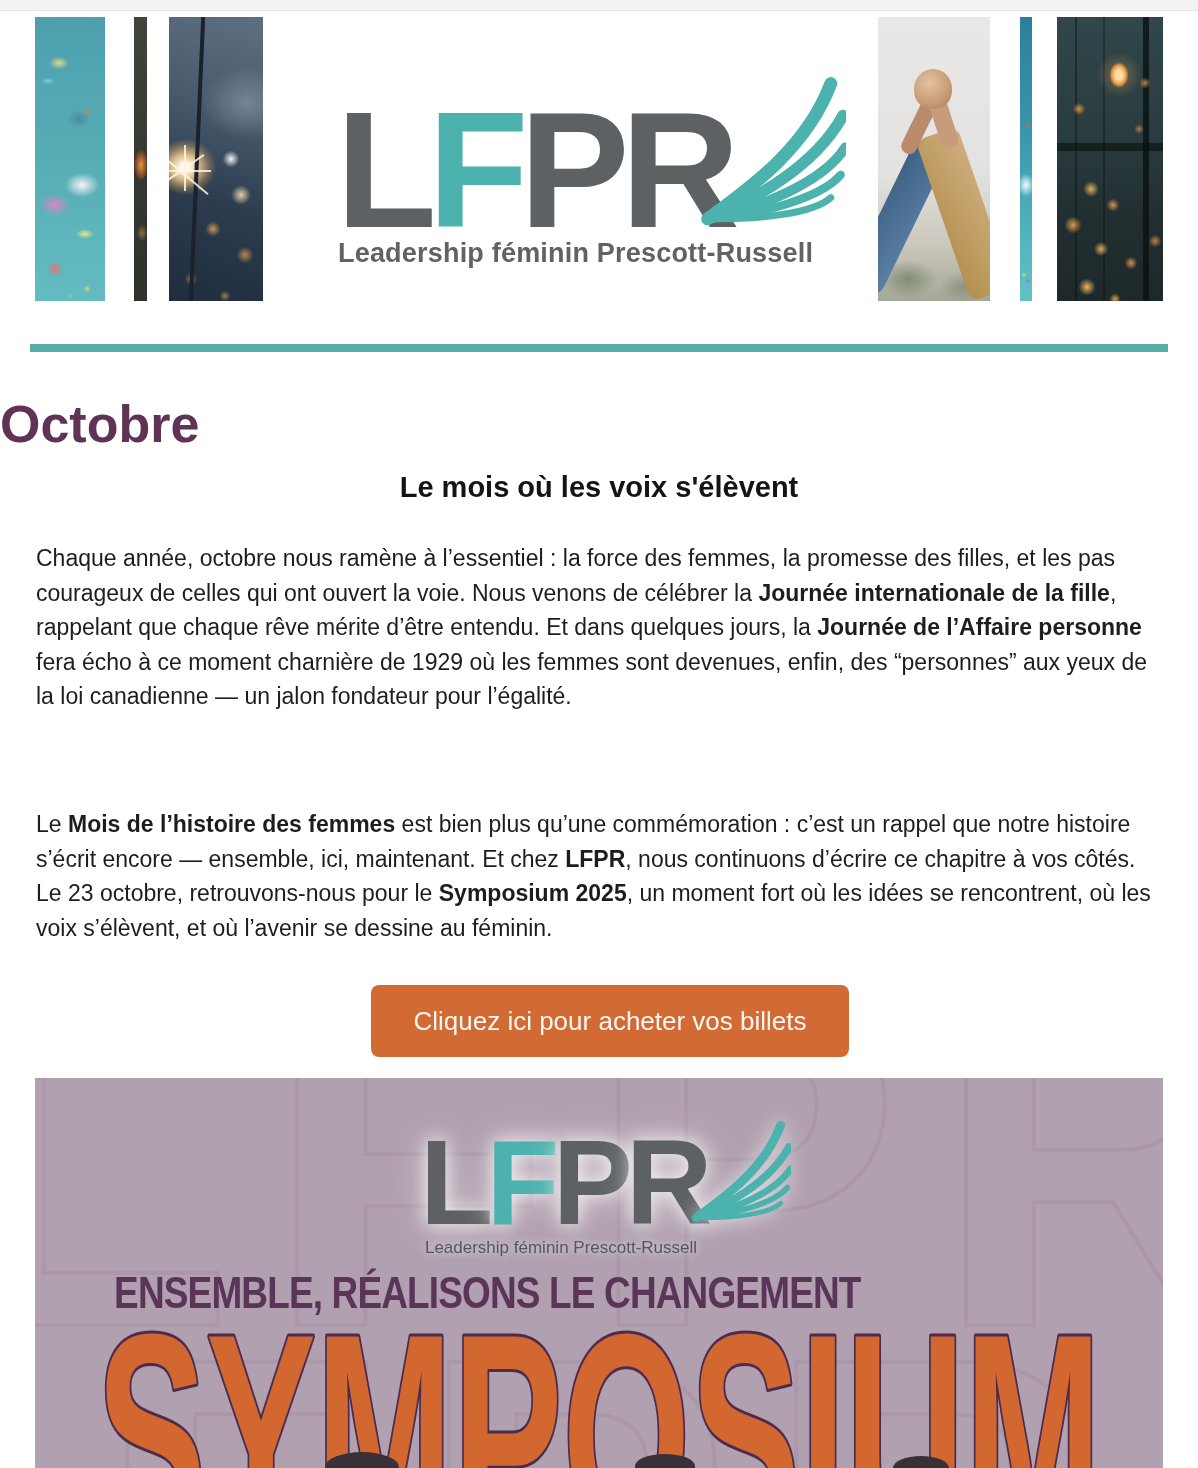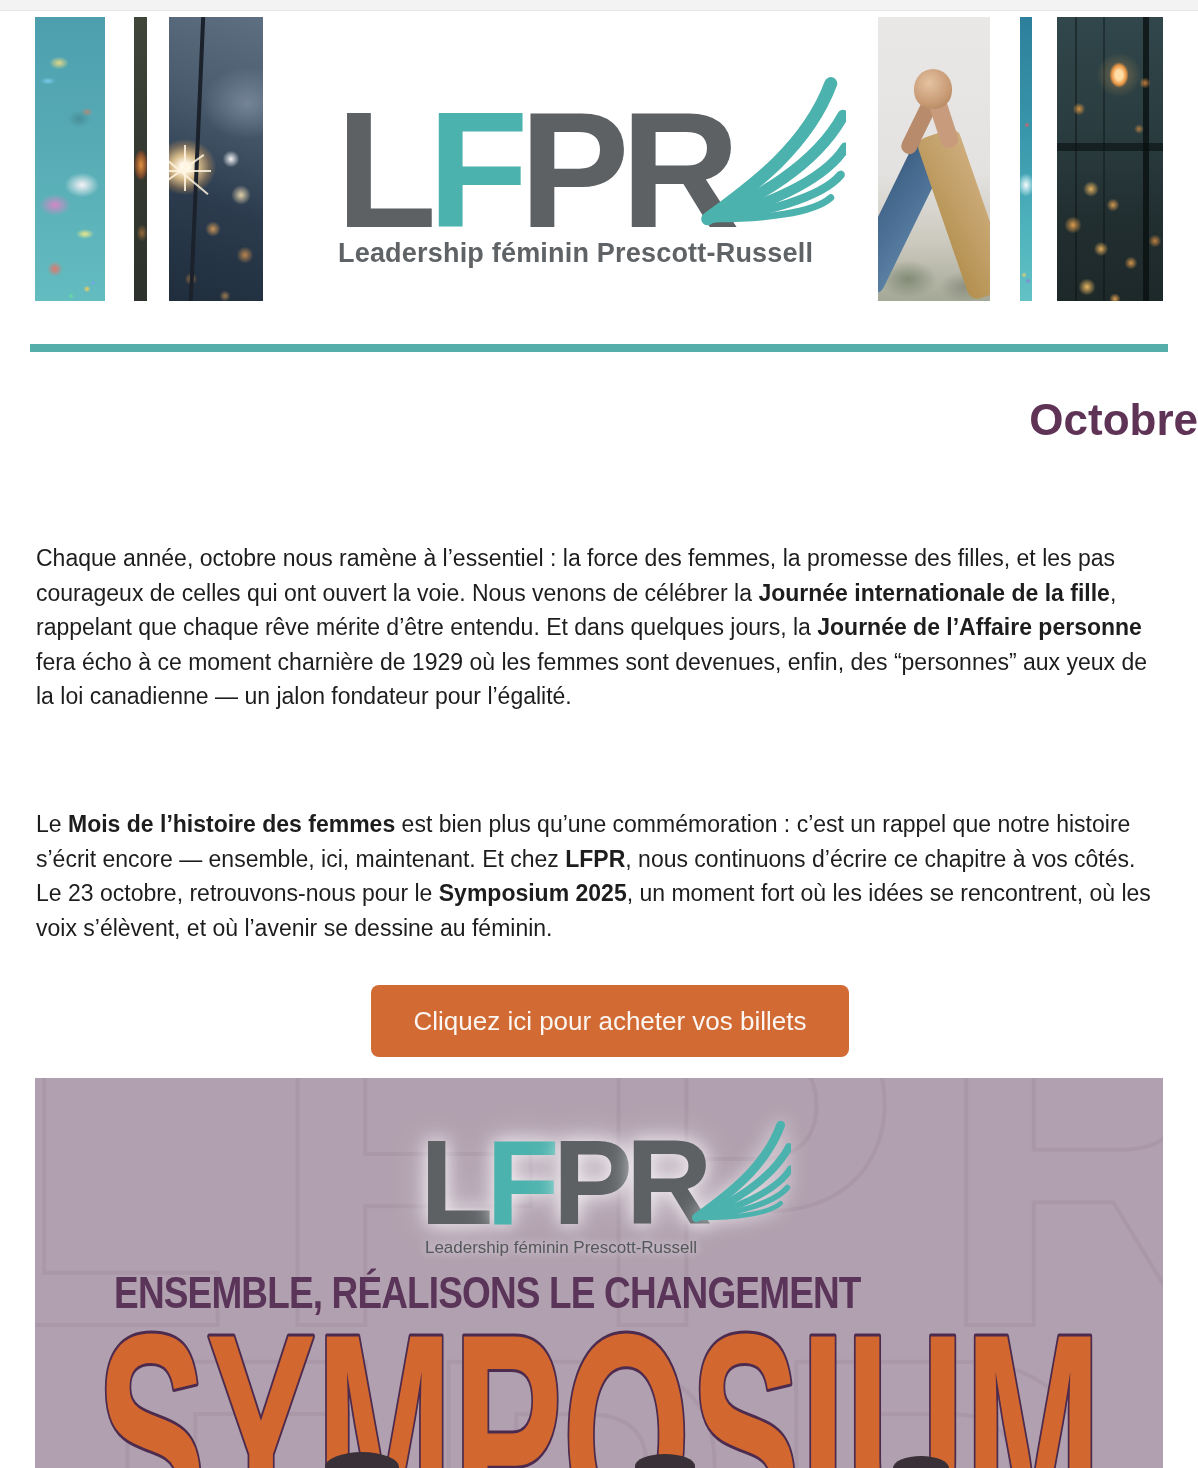--- a/index.html
+++ b/index.html
@@ -85,21 +85,21 @@
   
   .logo-letters{position:absolute;left:336px;top:88px;font-size:165px;font-weight:bold;line-height:1;letter-spacing:-9px;white-space:nowrap;}
   .lg-gray{color:#5d6164;} .lg-teal{color:#4cb2ad;}
   .logo-wing{position:absolute;left:694px;top:76px;}
   .logo-tagline{position:absolute;left:338px;top:238px;width:500px;font-size:27px;font-weight:bold;color:#5f6366;letter-spacing:.2px;}
 
   
   .divider{position:absolute;left:30px;top:344px;width:1138px;height:8px;background:#56aeaa;}
 
   
-  .title{position:absolute;left:0;top:398px;width:1198px;text-align:right;font-size:44px;font-weight:bold;color:#5f3356;line-height:1;}
+  .title{position:absolute;left:0;top:398px;width:1198px;text-align:left;font-size:52px;font-weight:bold;color:#5f3356;line-height:1;}
   .subtitle{position:absolute;left:0;top:472px;width:1198px;text-align:center;font-size:29px;font-weight:bold;color:#141414;line-height:1.1;}
   .para{position:absolute;left:36px;width:1127px;font-size:23px;line-height:34.6px;color:#1d1d1d;}
   .para b{font-weight:bold;}
   .p1{top:541px;} .p2{top:807px;}
   .cta-wrap{position:absolute;left:11px;top:985px;width:1198px;text-align:center;}
   .cta{display:inline-block;background:#d26a34;color:#fbf6f2;font-size:26px;line-height:26px;padding:23px 42px;border-radius:8px;border:none;font-family:inherit;cursor:pointer;}
 
   
   .poster{position:absolute;left:35px;top:1078px;width:1128px;height:390px;background:#b1a0af;overflow:hidden;}
   .wm{position:absolute;font-weight:bold;color:transparent;-webkit-text-stroke:4px rgba(86,52,85,.07);white-space:nowrap;line-height:1;letter-spacing:34px;}
@@ -155,20 +155,21 @@
       <div class="arm fore-right"></div>
       <div class="clasp"></div>
     </div>
     <div class="strip strip-tealthin"></div>
     <div class="strip strip-window"></div>
   </div>
 
   <div class="divider"></div>
 
   <h1 class="title" style="margin:0;">Octobre</h1>
+  <h2 class="subtitle" style="margin:0;">Le mois où les voix s'élèvent</h2>
 
   <p class="para p1" style="margin:0;"><span>Chaque année, octobre nous ramène à l’essentiel : la force des femmes, la promesse des filles, et les pas courageux de celles qui ont ouvert la voie. Nous venons de célébrer la </span><b>Journée internationale de la fille</b><span>, rappelant que chaque rêve mérite d’être entendu. Et dans quelques jours, la </span><b>Journée de l’Affaire personne</b><span> fera écho à ce moment charnière de 1929 où les femmes sont devenues, enfin, des “personnes” aux yeux de la loi canadienne — un jalon fondateur pour l’égalité.</span></p>
   <p class="para p2" style="margin:0;"><span>Le </span><b>Mois de l’histoire des femmes</b><span> est bien plus qu’une commémoration : c’est un rappel que notre histoire s’écrit encore — ensemble, ici, maintenant. Et chez </span><b>LFPR</b><span>, nous continuons d’écrire ce chapitre à vos côtés. Le 23 octobre, retrouvons-nous pour le </span><b>Symposium 2025</b><span>, un moment fort où les idées se rencontrent, où les voix s’élèvent, et où l’avenir se dessine au féminin.</span></p>
 
   <div class="cta-wrap">
     <button class="cta">Cliquez ici pour acheter vos billets</button>
   </div>
 
   <div class="poster">
     <div class="wm wm1">LFPR</div>

